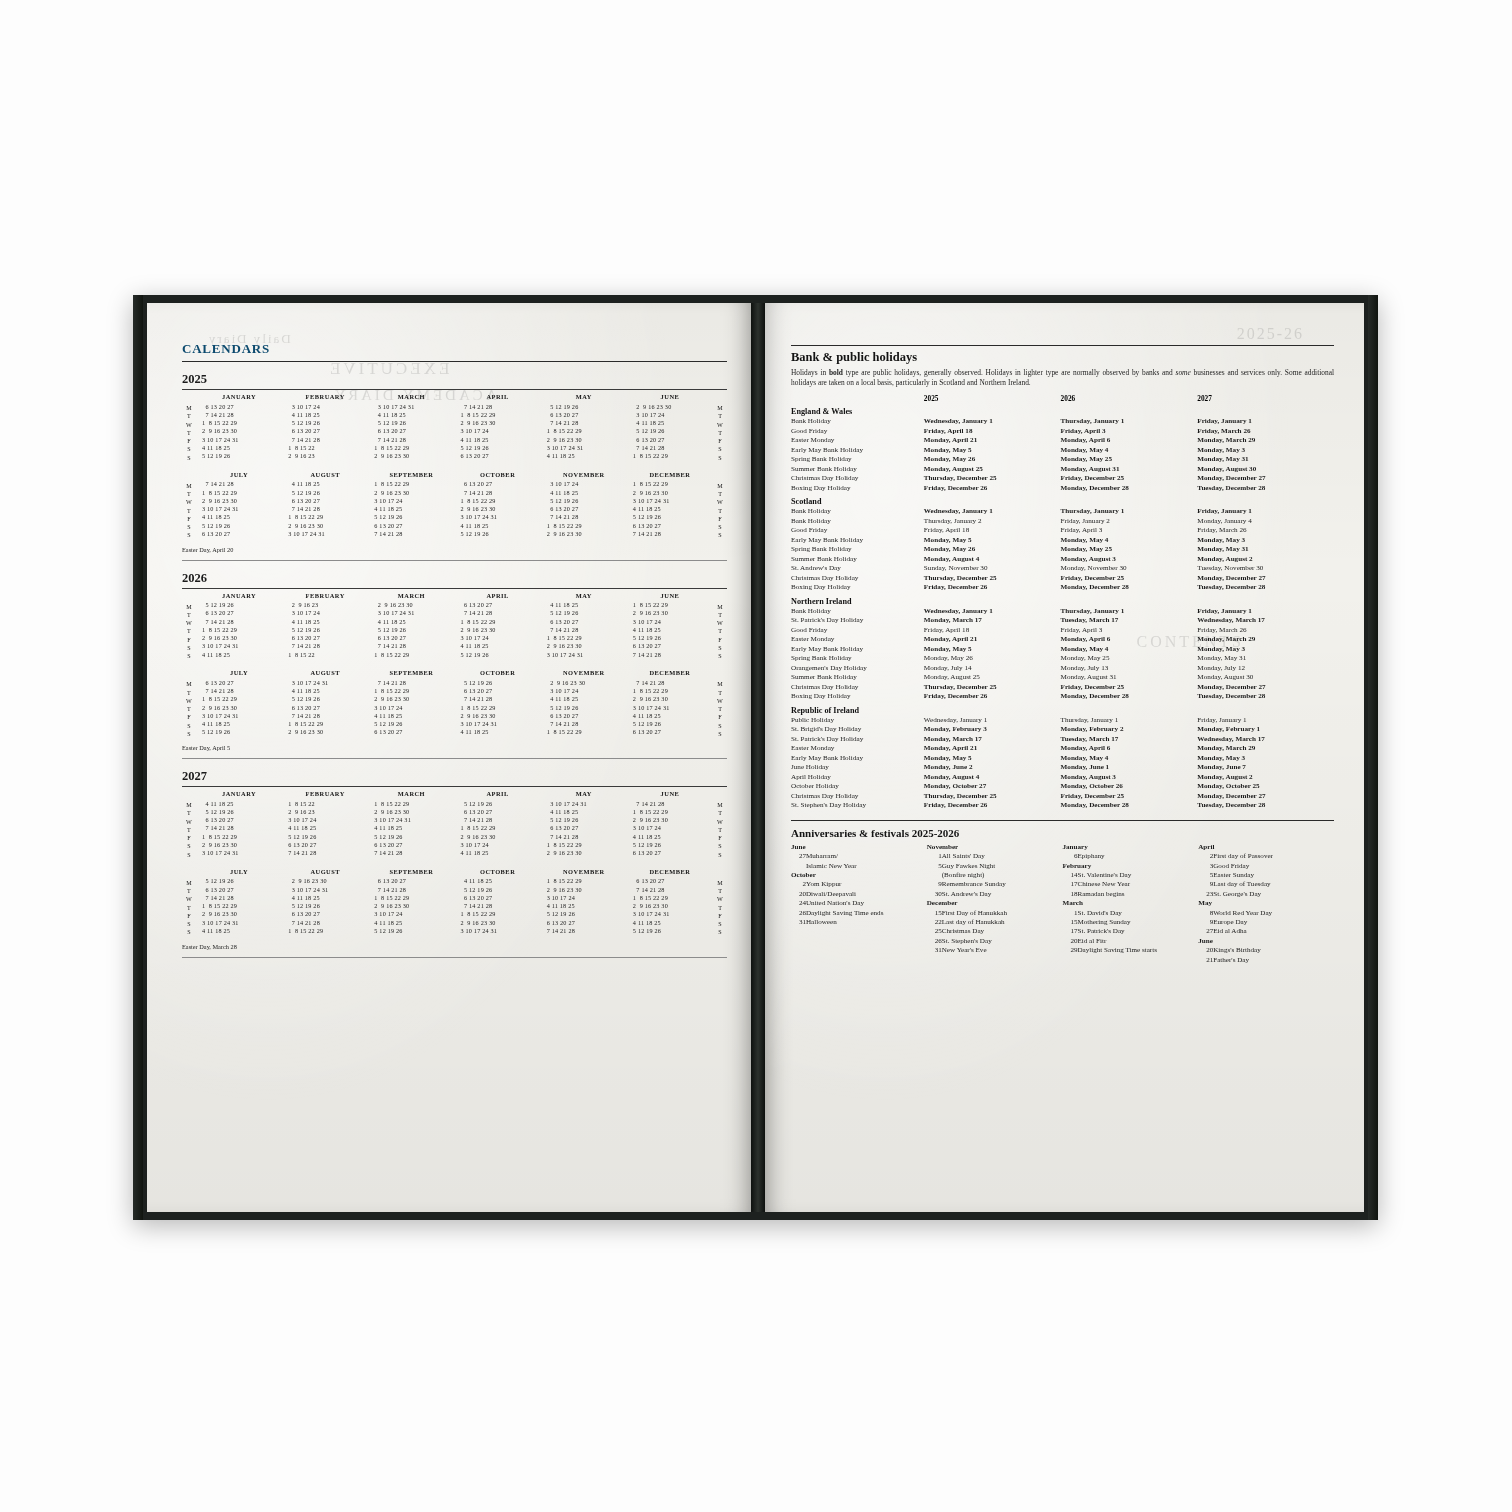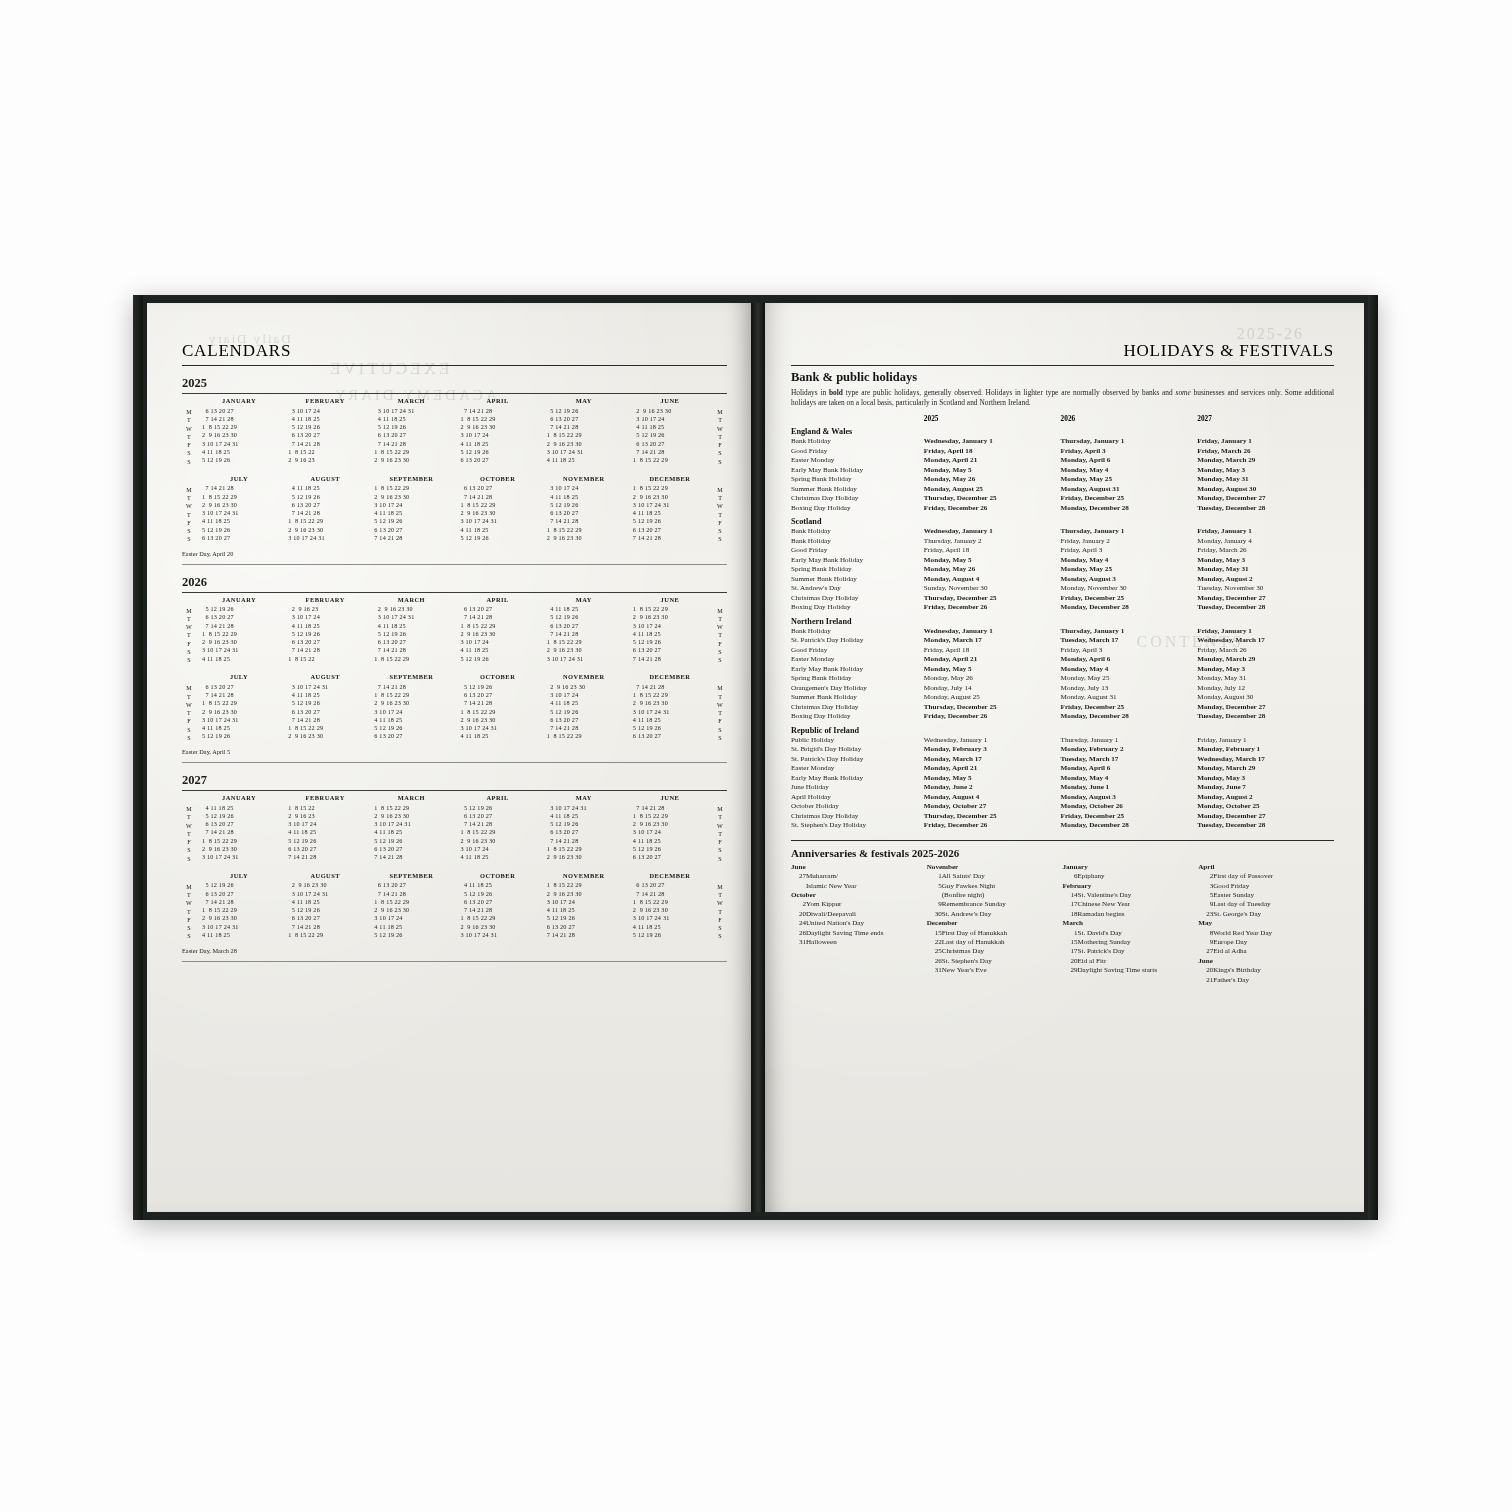--- a/index.html
+++ b/index.html
@@ -39,22 +39,22 @@
   }
   .paper-tint{
     position:absolute;inset:0;
     background:
       radial-gradient(ellipse at 20% 20%, rgba(255,255,255,.55), rgba(0,0,0,0) 60%),
       linear-gradient(180deg, rgba(0,0,0,.03), rgba(0,0,0,0) 30%, rgba(0,0,0,.05));
     pointer-events:none;
   }
   
   .page-head{
-    font-size:17px;letter-spacing:.8px;font-weight:normal;
-    color:#000000;
+    font-size:13px;letter-spacing:.8px;font-weight:bold;
+    color:#0c4a6e;
   }
   .head-rule{border-bottom:1.4px solid #2a2a2a;margin-top:4px;}
   
   .left-inner{position:absolute;left:35px;top:38px;right:24px;}
   .year-block{margin-top:10px;}
   .year-label{
     font-size:12.5px;font-weight:bold;color:#1b1b1b;
     border-bottom:1px solid #3a3a3a;padding-bottom:2px;margin-bottom:3px;
   }
   .half{display:flex;}
@@ -703,21 +703,20 @@
   </div>
 
   <div class="gutter"></div>
 
   <div class="page right">
     <div class="paper-tint"></div>
     <div class="ghost" style="right:60px;top:22px;font-size:16px;letter-spacing:2px;">2025-26</div>
     <div class="ghost" style="right:120px;top:330px;font-size:16px;letter-spacing:3px;">CONTENTS</div>
 
     <div class="right-inner">
-      <div class="page-head" style="text-align:right;">HOLIDAYS &amp; FESTIVALS</div>
       <div class="head-rule"></div>
 
       <div class="sec-title">Bank &amp; public holidays</div>
       <div class="intro">
         <span>Holidays in </span><b>bold</b><span> type are public holidays, generally observed. Holidays in lighter type are normally observed by banks and </span><i>some</i><span> businesses and services only. Some additional holidays are taken on a local basis, particularly in Scotland and Northern Ireland.</span>
       </div>
 
       <div class="hol-years">
         <div class="col-name"></div>
         <div class="col-y">2025</div>

